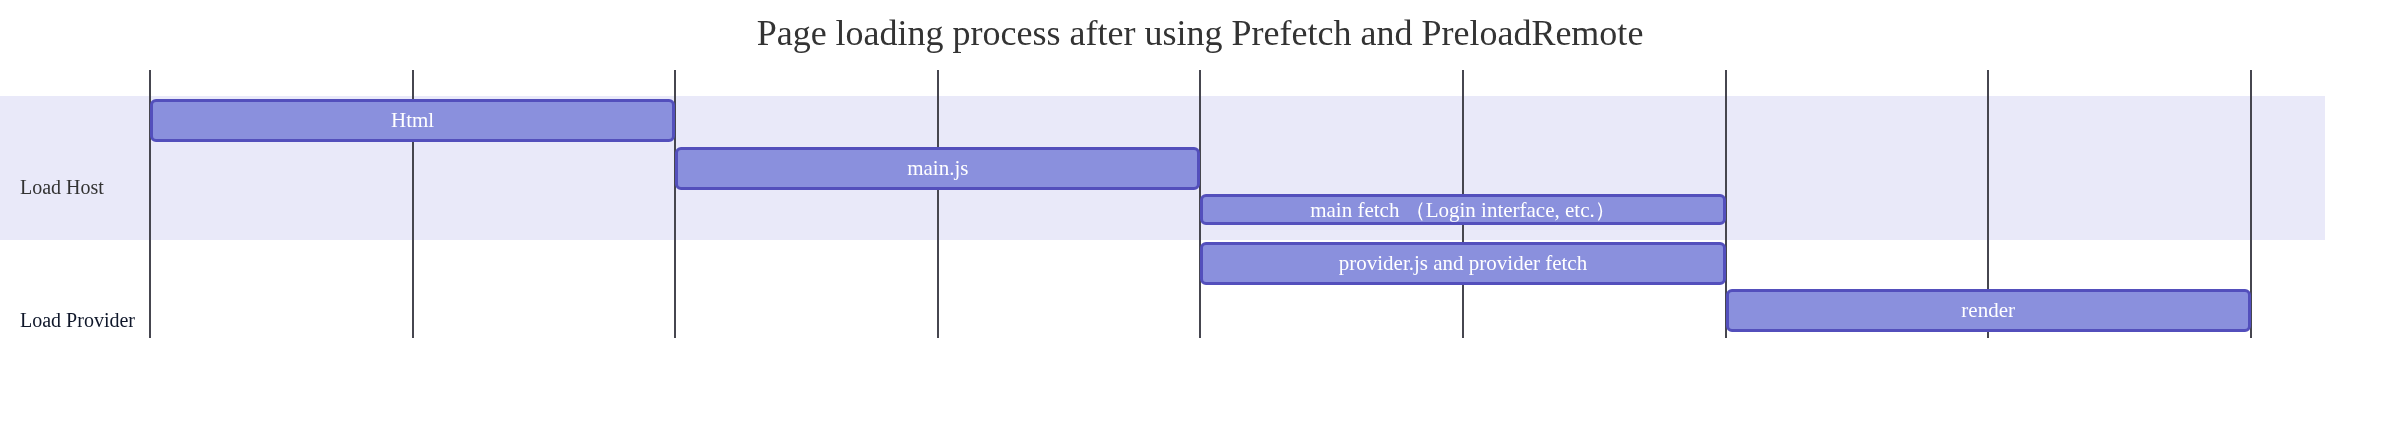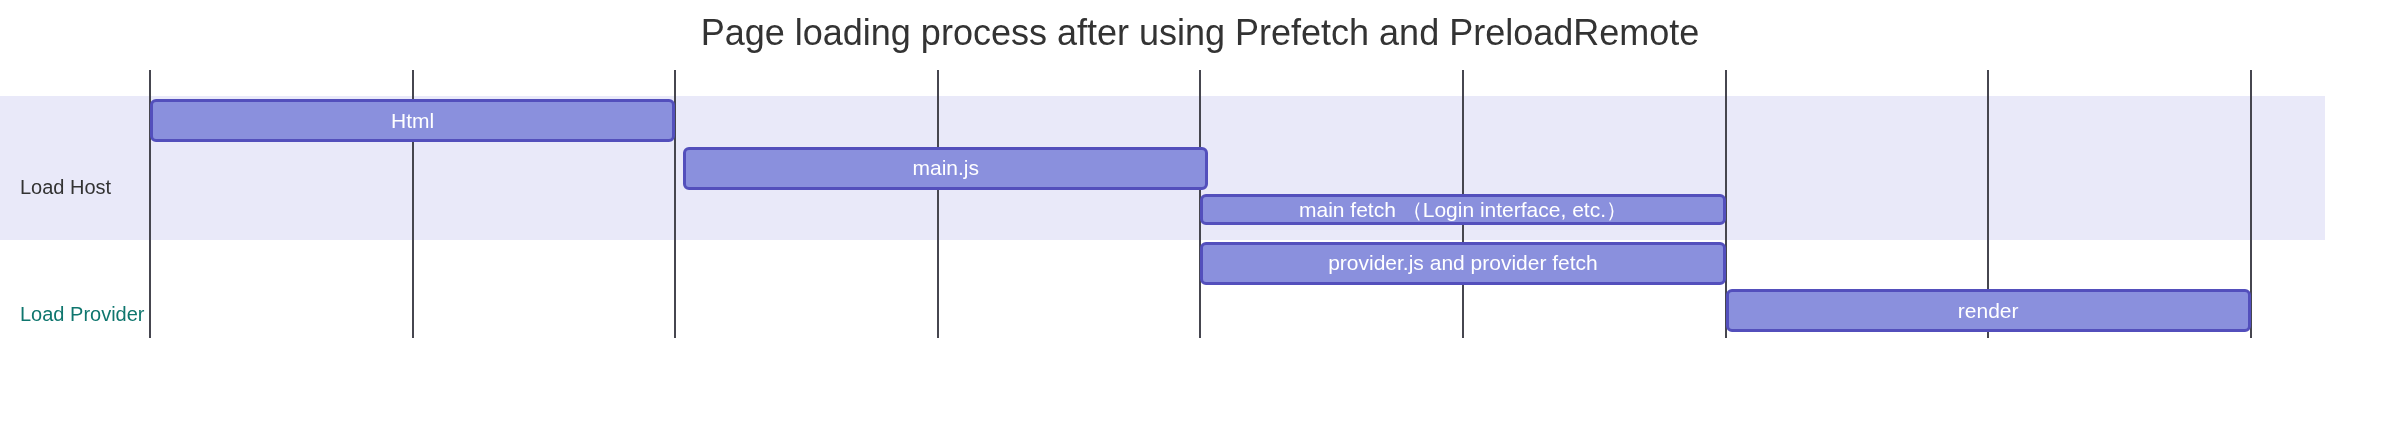--- a/index.html
+++ b/index.html
@@ -2,21 +2,21 @@
 <html><head>
 <meta charset="utf-8">
 <style>
   html, body { margin: 0; padding: 0; background: #ffffff; }
   .stage {
     position: relative;
     width: 2400px;
     height: 440px;
     background: #ffffff;
     overflow: hidden;
-    font-family: Liberation Sans, sans-serif;
+    font-family: Liberation Serif, serif;
     border-radius: 30px;
   }
   .chart-title {
     position: absolute;
     left: 0;
     top: 12px;
     width: 2400px;
     text-align: center;
     font-size: 36px;
     font-weight: 400;
@@ -62,25 +62,25 @@
     <div class="grid-line" style="left: 149px; top: 70px; height: 268px; background: rgb(70, 70, 79);"></div>
     <div class="grid-line" style="left: 411.6px; top: 70px; height: 268px; background: rgb(70, 70, 79);"></div>
     <div class="grid-line" style="left: 674.2px; top: 70px; height: 268px; background: rgb(70, 70, 79);"></div>
     <div class="grid-line" style="left: 936.8px; top: 70px; height: 268px; background: rgb(70, 70, 79);"></div>
     <div class="grid-line" style="left: 1199.4px; top: 70px; height: 268px; background: rgb(70, 70, 79);"></div>
     <div class="grid-line" style="left: 1462px; top: 70px; height: 268px; background: rgb(70, 70, 79);"></div>
     <div class="grid-line" style="left: 1724.6px; top: 70px; height: 268px; background: rgb(70, 70, 79);"></div>
     <div class="grid-line" style="left: 1987.2px; top: 70px; height: 268px; background: rgb(70, 70, 79);"></div>
     <div class="grid-line" style="left: 2249.8px; top: 70px; height: 268px; background: rgb(70, 70, 79);"></div>
     <div class="section-label" style="top: 96px; height: 144px; color: rgb(51, 51, 51);">Load Host</div>
-    <div class="section-label" style="top: 248px; height: 95px; color: #0f766e;">Load Provider</div>
+    <div class="section-label" style="top: 254px; height: 95px; color: #0f172a;">Load Provider</div>
     <div class="task-bar" style="left: 150px; top: 99px; width: 525.2px; height: 43px; background: rgb(138, 144, 221); border: 3px solid rgb(83, 79, 188);">
       <span class="task-label" style="color: rgb(255, 255, 255);">Html</span>
     </div>
-    <div class="task-bar" style="left: 675.2px; top: 146.5px; width: 525.2px; height: 43px; background: rgb(138, 144, 221); border: 3px solid rgb(83, 79, 188); margin-left: 8px;">
+    <div class="task-bar" style="left: 675.2px; top: 146.5px; width: 525.2px; height: 43px; background: rgb(138, 144, 221); border: 3px solid rgb(83, 79, 188);">
       <span class="task-label" style="color: rgb(255, 255, 255);">main.js</span>
     </div>
     <div class="task-bar" style="left: 1200.4px; top: 194px; width: 525.2px; height: 31px; background: rgb(138, 144, 221); border: 3px solid rgb(83, 79, 188);">
       <span class="task-label" style="color: rgb(255, 255, 255);">main fetch （Login interface, etc.）</span>
     </div>
     <div class="task-bar" style="left: 1725.6px; top: 289px; width: 525.2px; height: 43px; background: rgb(138, 144, 221); border: 3px solid rgb(83, 79, 188);">
       <span class="task-label" style="color: rgb(255, 255, 255);">render</span>
     </div>
     <div class="task-bar" style="left: 1200.4px; top: 241.5px; width: 525.2px; height: 43px; background: rgb(138, 144, 221); border: 3px solid rgb(83, 79, 188);">
       <span class="task-label" style="color: rgb(255, 255, 255);">provider.js and provider fetch</span>

